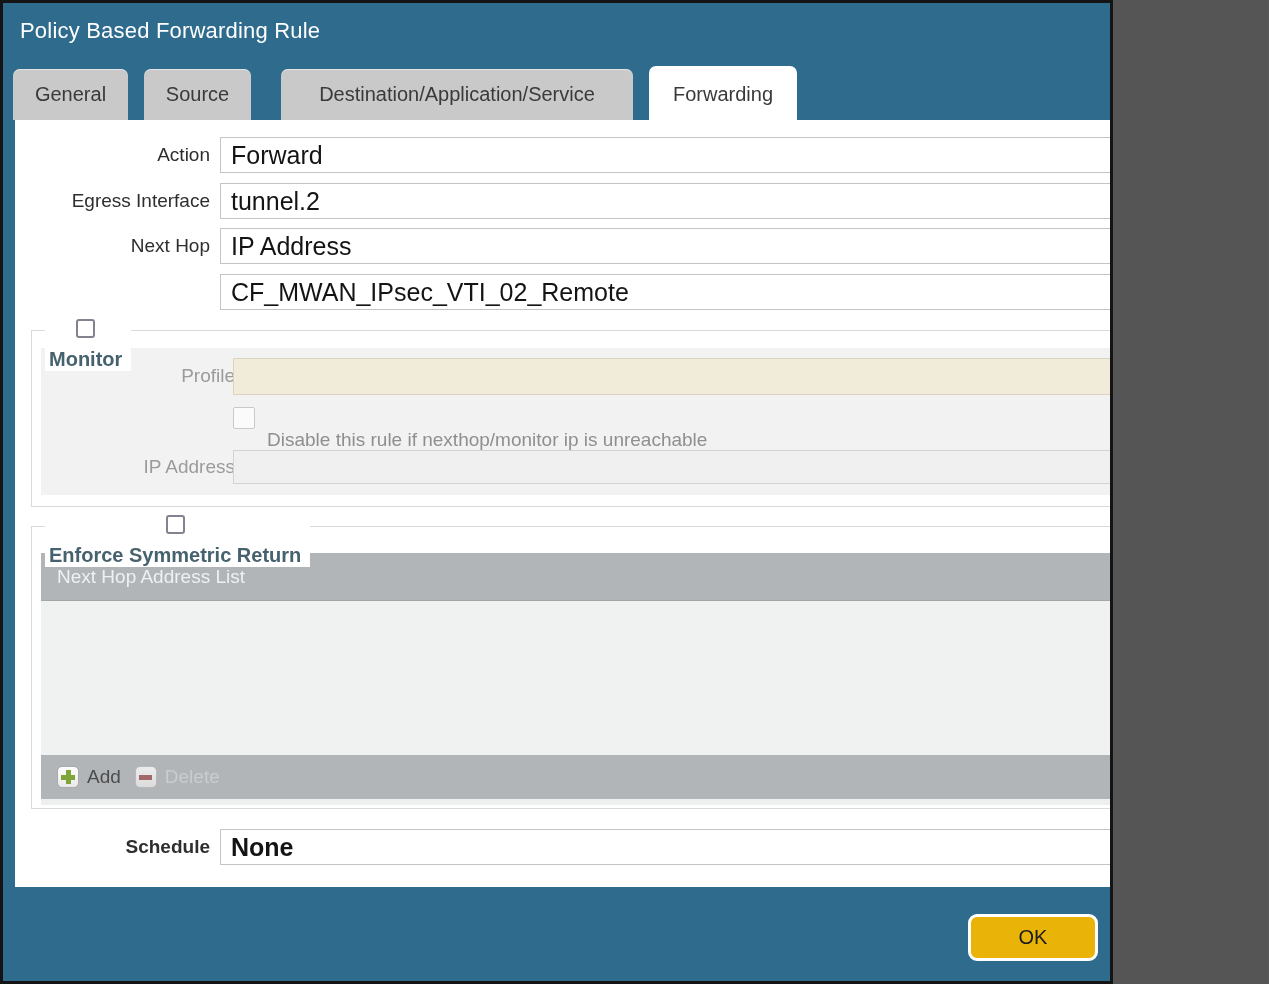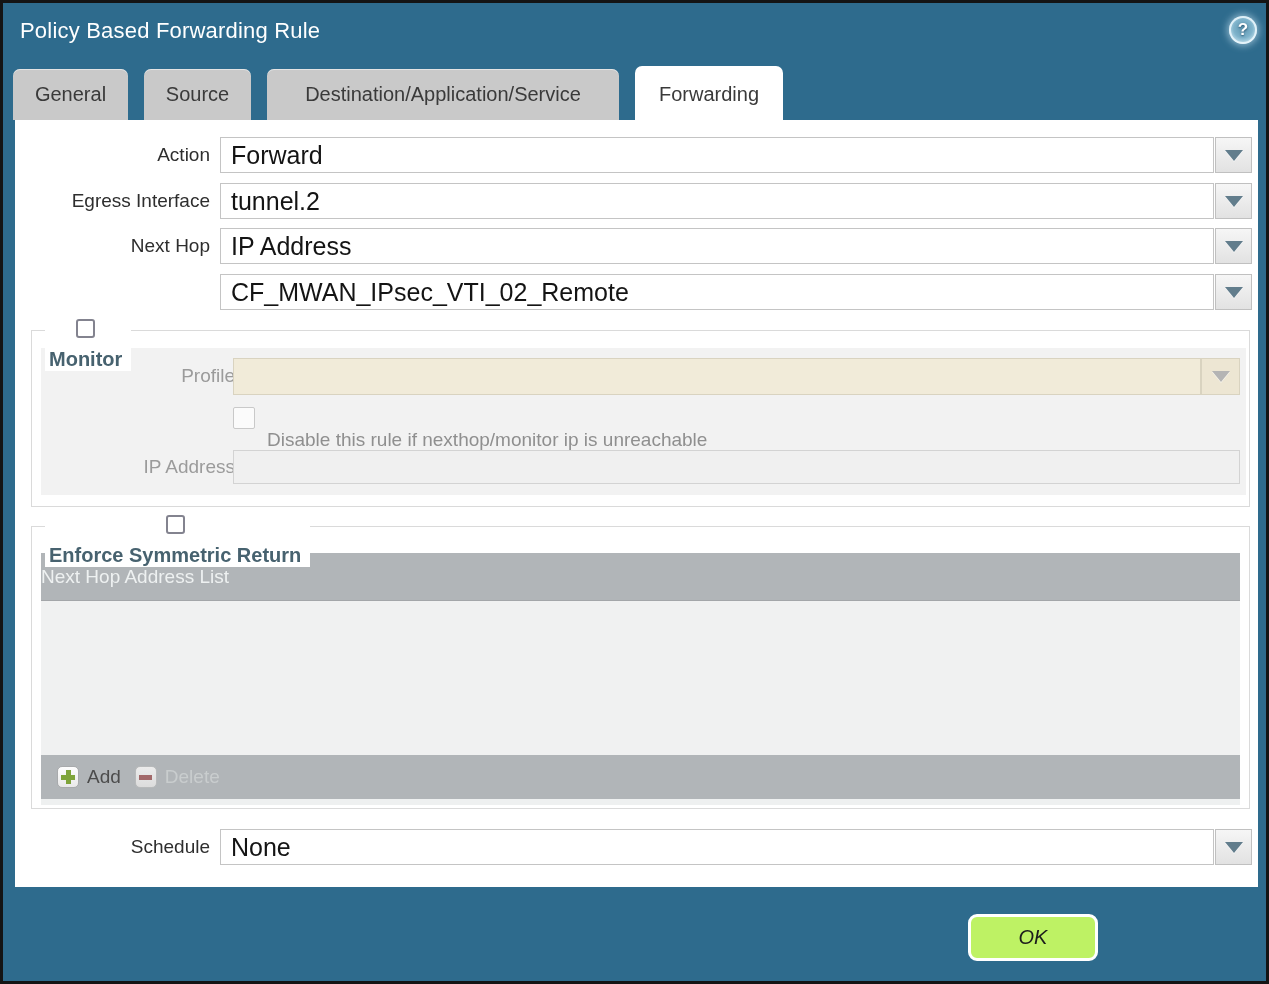--- a/index.html
+++ b/index.html
@@ -1,60 +1,60 @@
 <!DOCTYPE html>
 <html><head>
 <meta charset="utf-8">
 <style>
   * { margin:0; padding:0; box-sizing:border-box; }
   html,body { background:#555; }
   body { font-family:"Liberation Sans", sans-serif; }
 
   .dialog {
-    position:relative; width:1269px; height:984px;
+    position:relative; width:1113px; height:984px;
     background:#2e6b8d; border:3px solid #141414; overflow:hidden;
   }
 
   
   .title { position:absolute; left:17px; top:15px; font-size:22px; color:#ffffff; letter-spacing:.2px; }
   .help { position:absolute; left:1226px; top:13px; width:28px; height:28px; border-radius:50%;
     background:radial-gradient(circle at 50% 45%, #5e96b1 0%, #7fb3cb 45%, #cfe9f4 78%, rgba(255,255,255,.15) 100%);
     box-shadow:0 0 7px 2px rgba(210,235,248,.55), inset 0 0 0 2px rgba(240,250,255,.8);
     display:flex; align-items:center; justify-content:center; cursor:pointer; }
   .help span { color:#ffffff; font-weight:bold; font-size:17px; text-shadow:0 1px 2px rgba(20,60,90,.8); }
 
   
   .tabs { position:absolute; left:10px; top:66px; height:51px; display:flex; gap:16px; }
   .tab {
     height:51px; background:#c9c9c9; border-radius:7px 7px 0 0;
     display:flex; align-items:center; justify-content:center;
     font-size:20px; color:#3a3a3a; cursor:pointer;
     box-shadow:inset 0 1px 0 rgba(255,255,255,.5);
   }
-  .tab.t0 { width:115px; } .tab.t1 { width:107px; } .tab.t2 { width:352px; } .tab.t3 { width:148px; }
+  .tab.t0 { width:115px; } .tab.t1 { width:107px; } .tab.t2 { width:352px;margin-left:14px; } .tab.t3 { width:148px; }
   .tab.active { background:#ffffff; height:56px; margin-top:-3px; z-index:3; box-shadow:none; }
 
   
   .content { position:absolute; left:12px; top:117px; width:1243px; height:767px; background:#ffffff; z-index:2; }
 
   .row-label { position:absolute; left:0; width:195px; text-align:right; font-size:19px; color:#2e2e2e; line-height:36px; }
   .field {
     position:absolute; left:205px; width:994px; height:36px;
     border:1px solid #c4c4c4; background:#ffffff; font-family:"Liberation Sans",sans-serif;
     font-size:25px; color:#141414; padding:0 10px; outline:none;
   }
   .ddbtn {
     position:absolute; left:1200px; width:37px; height:36px;
     background:linear-gradient(#f6f6f6,#e2e2e2); border:1px solid #c0c0c0; cursor:pointer;
     display:flex; align-items:center; justify-content:center;
   }
   .arrow { width:0; height:0; border-left:9px solid transparent; border-right:9px solid transparent; border-top:11px solid #627d8c; filter:drop-shadow(0 1px 0 rgba(255,255,255,.6)); }
   .arrow.dim { border-top-color:#b4b4b4; }
 
-  .top17 { top:17px; } .top63 { top:63px; } .top108 { top:108px; } .top154 { top:154px; } .top709 { top:709px; }
+  .top17 { top:17px; } .top63 { top:63px; } .top108 { top:108px; } .top154 { top:154px; } .top709 { top:709px;font-weight:bold; }
 
   
   .fset { position:absolute; left:16px; width:1219px; border:1px solid #dadada; }
   .fset.monitor { top:210px; height:177px; }
   .fset.symret  { top:406px; height:283px; }
   .legend { position:absolute; display:flex; align-items:center; gap:10px; background:#ffffff; padding:0 9px 0 4px; z-index:2;flex-direction:column; }
   .legend .cb { width:19px; height:19px; background:#ffffff; border:2px solid #83838f; border-radius:3px; cursor:pointer; }
   .legend .cap { font-size:20px; font-weight:bold; color:#47626f; white-space:nowrap; }
   .legend.lg-monitor { left:30px; top:199px; }
   .legend.lg-symret  { left:30px; top:395px; }
@@ -63,21 +63,21 @@
 
   .dis-label { position:absolute; left:38px; width:182px; text-align:right; font-size:19px; color:#9b9b9b; line-height:36px; }
   .profile-field { position:absolute; left:218px; top:238px; width:968px; height:37px; background:#f1ebd9; border:1px solid #d9d3c0; }
   .profile-dd { position:absolute; left:1186px; top:238px; width:39px; height:37px; background:#ede6d3; border:1px solid #d9d3c0; display:flex; align-items:center; justify-content:center; }
   .dis-cb { position:absolute; left:218px; top:287px; width:22px; height:22px; background:#fbfbfb; border:1px solid #c9c9c9; border-radius:2px; }
   .dis-cb-label { position:absolute; left:252px; top:287px; font-size:19px; color:#8f8f8f; line-height:24px;margin-top:21px; }
   .ip-field { position:absolute; left:218px; top:330px; width:1007px; height:34px; background:#f0f0f0; border:1px solid #d3d3d3; }
 
   
   .nh-table { position:absolute; left:26px; top:433px; width:1199px; }
-  .nh-head { height:48px; background:#b1b5b8; display:flex; align-items:center; 
+  .nh-head { height:48px; background:#b1b5b8; display:flex; align-items:center; padding-left:16px;
     font-size:19px; color:#eef1f1; box-shadow:inset 0 -1px 0 rgba(0,0,0,.08); }
   .nh-body { height:154px; background:#f0f1f1; }
   .nh-foot { height:44px; background:#b1b5b8; display:flex; align-items:center; gap:14px; padding-left:16px; }
   .nh-strip { height:6px; background:#eef0f0; }
   .tool { display:flex; align-items:center; gap:8px; cursor:pointer; }
   .tool .ico { width:22px; height:22px; border-radius:5px; background:linear-gradient(#fdfdfd,#e9e9e9);
     border:1px solid #a8aaac; display:flex; align-items:center; justify-content:center; position:relative; }
   .plus::before, .plus::after { content:""; position:absolute; background:#7ea43a; }
   .plus::before { width:14px; height:5px; }
   .plus::after { width:5px; height:14px; }
@@ -86,21 +86,21 @@
   .tool .txt-add { font-size:19px; color:#4c4c4c; }
   .tool .txt-del { font-size:19px; color:#c9cdce; }
   .tool.disabled { cursor:default; }
 
   
   .btn {
     position:absolute; top:911px; height:47px; border:3px solid #ffffff; border-radius:9px;
     font-family:"Liberation Sans",sans-serif; font-size:20px; color:#1c1c1c; cursor:pointer;
     display:flex; align-items:center; justify-content:center;
   }
-  .btn-ok { left:965px; width:130px; background:#bef264;font-style:italic; }
+  .btn-ok { left:965px; width:130px; background:#eab308; }
   .btn-cancel { left:1106px; width:134px; background:#cacbcd; }
 </style>
 </head>
 <body>
 
 <div class="dialog">
 
   <div class="title">Policy Based Forwarding Rule</div>
   <div class="help">
       <span>?</span>

